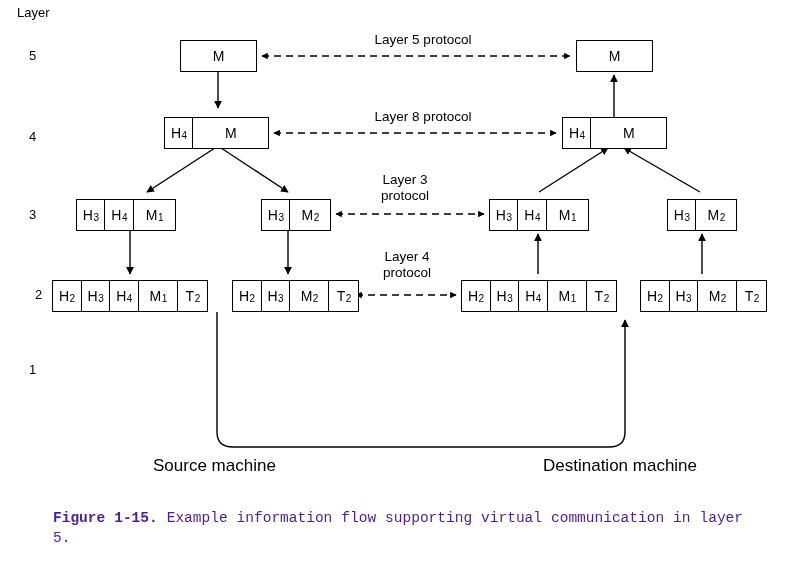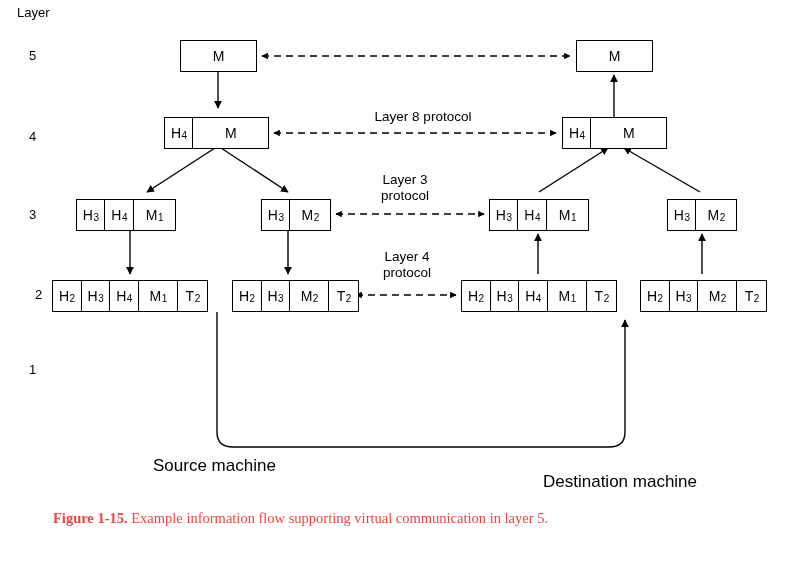--- a/index.html
+++ b/index.html
@@ -78,25 +78,25 @@
     font-size: 17px;
     line-height: 15px;
     white-space: nowrap;
   }
   
   .caption {
     position: absolute;
     left: 53px;
     top: 508px;
     width: 690px;
-    font-family: Liberation Serif, serif;
+    font-family: Liberation Mono, monospace;
     font-size: 14.5px;
     line-height: 20px;
     text-align: justify;
-    color: #ef4444;
+    color: #4c1d95;
   }
   .caption b {
     font-weight: bold;
   }
 </style>
 </head>
 <body>
 
 <div id="figure">
 
@@ -139,20 +139,23 @@
 
     <line x1="700" y1="192" x2="624" y2="148" stroke="#000" stroke-width="1.4" marker-end="url(#arrowSolid)"></line>
 
     <line x1="538" y1="274" x2="538" y2="234" stroke="#000" stroke-width="1.4" marker-end="url(#arrowSolid)"></line>
 
     <line x1="702" y1="274" x2="702" y2="234" stroke="#000" stroke-width="1.4" marker-end="url(#arrowSolid)"></line>
 
     <path d="M 217 312 L 217 432 Q 217 447 233 447 L 609 447 Q 625 447 625 432 L 625 320" fill="none" stroke="#000" stroke-width="1.4" marker-end="url(#arrowSolid)"></path>
   </svg>
 
+  <div class="proto-label" style="left:358px; top:32px; width:130px;">
+    <div>Layer 5 protocol</div>
+  </div>
 
   <div class="proto-label" style="left:358px; top:109px; width:130px;">
     <div>Layer 8 protocol</div>
   </div>
 
   <div class="proto-label" style="left:350px; top:172px; width:110px;">
     <div>Layer 3</div>
     <div>protocol</div>
   </div>
 
@@ -323,19 +326,19 @@
       <span>M</span>
         <sub>2</sub>
     </div>
     <div class="cell" style="width:29px;">
       <span>T</span>
         <sub>2</sub>
     </div>
   </div>
 
   <div class="machine-label" style="left:153px; top:458px;">Source machine</div>
-  <div class="machine-label" style="left:543px; top:458px;margin-top:16px;">Destination machine</div>
+  <div class="machine-label" style="left:543px; top:458px;">Destination machine</div>
 
   <div class="caption">
     <b>Figure 1-15.</b><span> Example information flow supporting virtual communication in layer 5.</span>
   </div>
 
 </div>
 
 </body></html>

